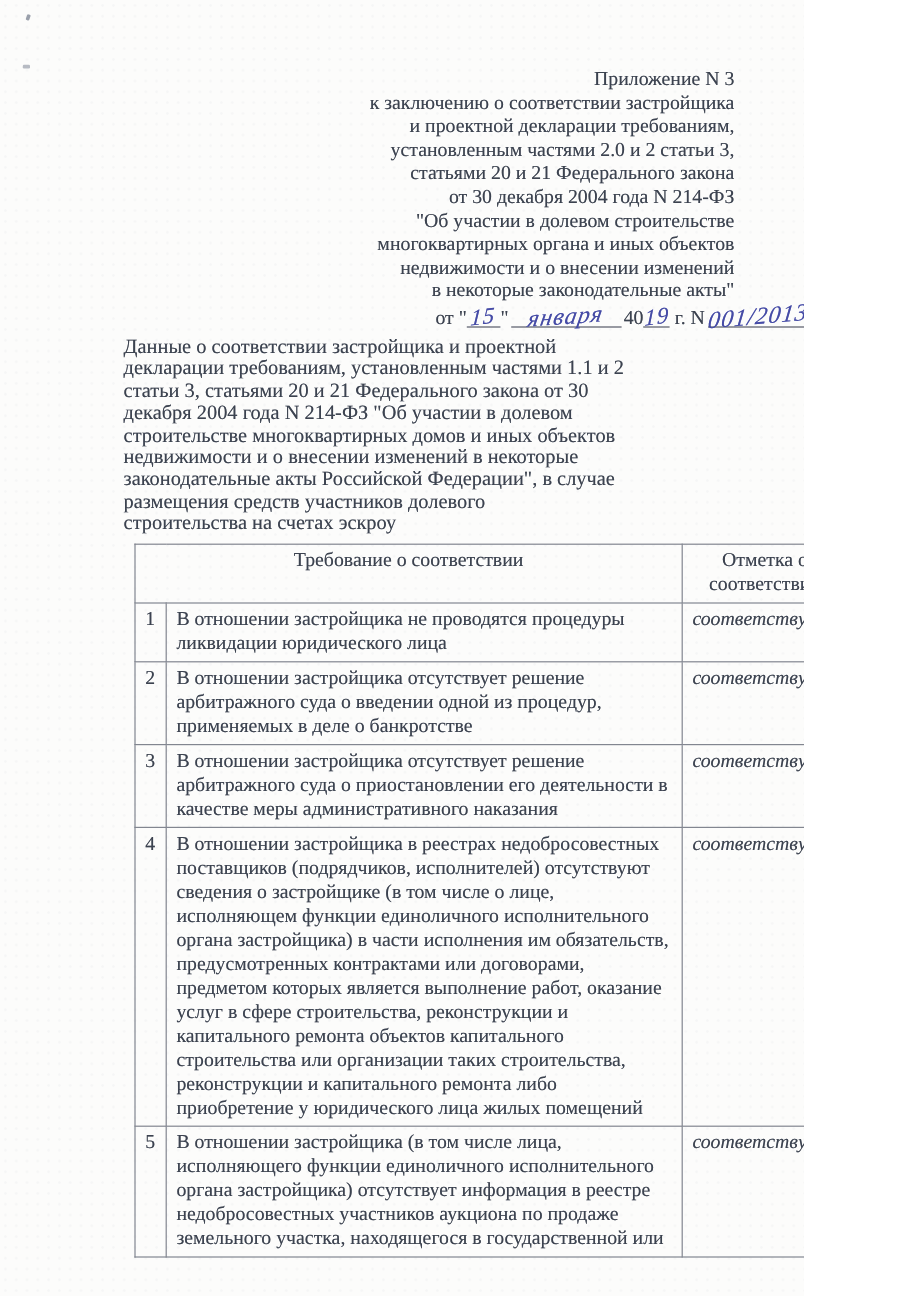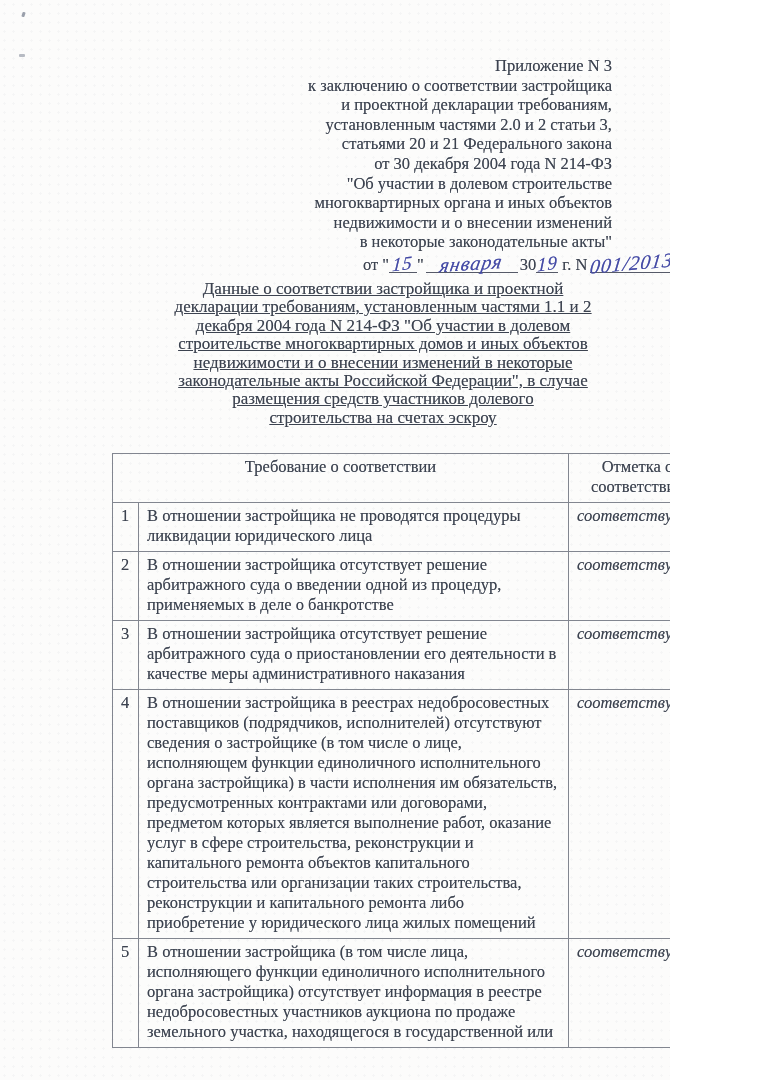--- a/index.html
+++ b/index.html
@@ -41,21 +41,21 @@
   .day-blank .hand{transform:rotate(-6deg) skewX(-10deg);}
   .month-blank{min-width:92px;margin:0 2px;}
   .month-blank .hand{transform:rotate(-4deg) skewX(-14deg);font-size:20px;}
   .year-blank{min-width:22px;}
   .year-blank .hand{transform:rotate(-8deg) skewX(-10deg);}
   .num-blank{min-width:76px;margin-left:3px;}
   .num-blank .hand{transform:rotate(-5deg) skewX(-12deg);font-size:20px;white-space:nowrap;}
 
   .doc-title{
     position:absolute;top:280px;left:103px;width:560px;
-    text-align:center;font-size:17px;line-height:18.4px;text-decoration:underline;
+    font-size:17px;line-height:18.4px;
   }
 
   table.conformity{
     position:absolute;top:453px;left:112px;width:594px;
     border-collapse:collapse;table-layout:fixed;
     font-size:16.5px;line-height:20px;padding-left:30px;
   }
   table.conformity col.c-num{width:26px;}
   table.conformity col.c-req{width:430px;}
   table.conformity col.c-mark{width:138px;}
@@ -83,28 +83,29 @@
     <div class="line">и проектной декларации требованиям,</div>
     <div class="line">установленным частями 2.0 и 2 статьи 3,</div>
     <div class="line">статьями 20 и 21 Федерального закона</div>
     <div class="line">от 30 декабря 2004 года N 214-ФЗ</div>
     <div class="line">"Об участии в долевом строительстве</div>
     <div class="line">многоквартирных органа и иных объектов</div>
     <div class="line">недвижимости и о внесении изменений</div>
     <div class="line">в некоторые законодательные акты"</div>
 
     <div class="dateline">
-      <span>от "</span><span class="blank day-blank"><span class="hand">15</span></span><span>"</span><span class="blank month-blank"><span class="hand">января</span></span><span>30</span><span class="blank year-blank"><span class="hand">19</span></span>
+      <span>от "</span><span class="blank day-blank"><span class="hand">15</span></span><span>"</span><span class="blank month-blank"><span class="hand">января</span></span><span>40</span><span class="blank year-blank"><span class="hand">19</span></span>
       <span>г. N</span><span class="blank num-blank"><span class="hand">001/2013</span></span>
     </div>
   </div>
 
   <div class="doc-title">
     <div>Данные о соответствии застройщика и проектной</div>
     <div>декларации требованиям, установленным частями 1.1 и 2</div>
+    <div>статьи 3, статьями 20 и 21 Федерального закона от 30</div>
     <div>декабря 2004 года N 214-ФЗ "Об участии в долевом</div>
     <div>строительстве многоквартирных домов и иных объектов</div>
     <div>недвижимости и о внесении изменений в некоторые</div>
     <div>законодательные акты Российской Федерации", в случае</div>
     <div>размещения средств участников долевого</div>
     <div>строительства на счетах эскроу</div>
   </div>
 
   <table class="conformity">
     <colgroup>

